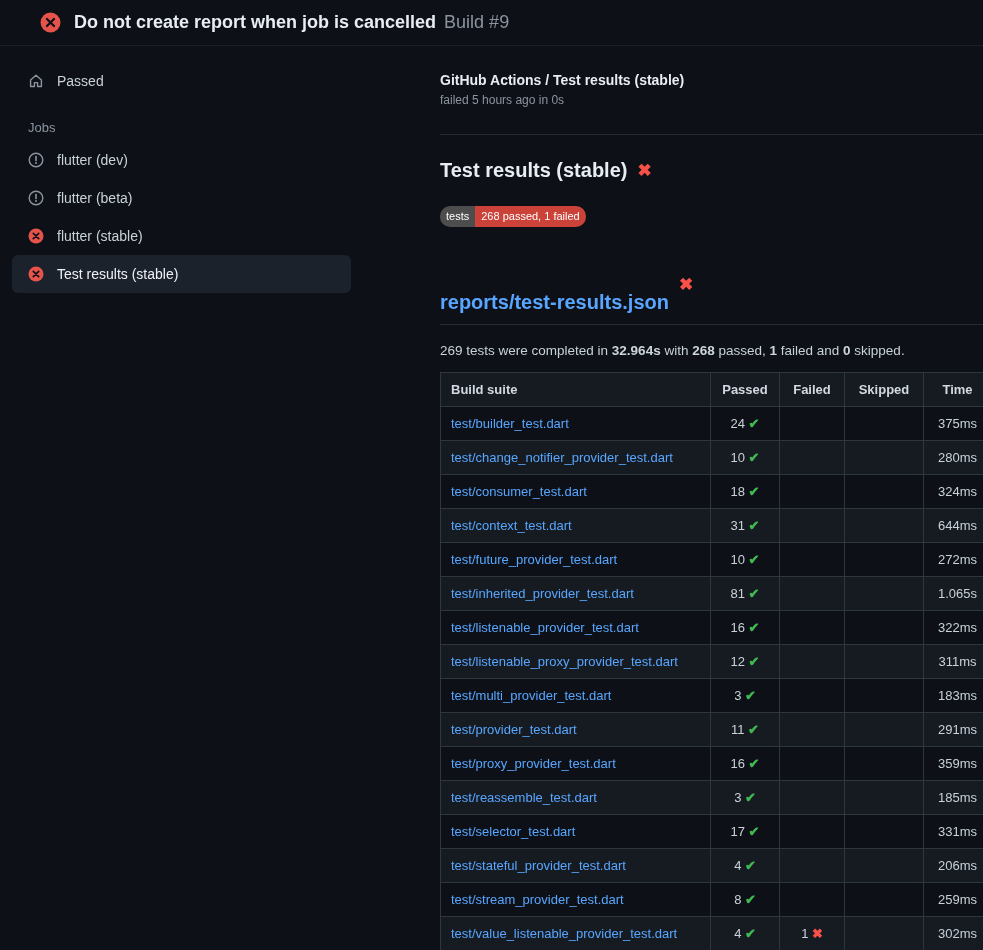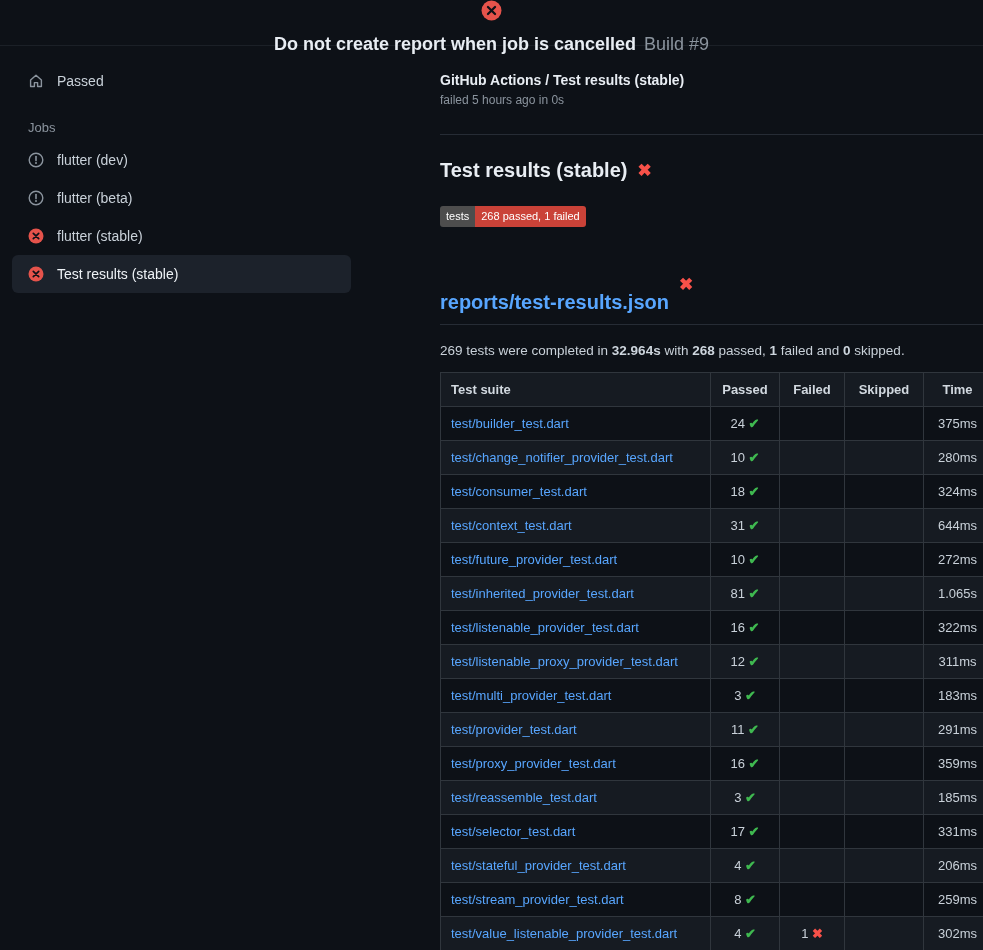--- a/index.html
+++ b/index.html
@@ -9,21 +9,20 @@
     background:var(--bg,#0d1117);
     color:#c9d1d9;
     font-family:"Liberation Sans", sans-serif;
     cursor:default;
   }
   
   .topbar {
     display:flex; align-items:center; gap:13px;
     height:46px; padding:0 40px;
     border-bottom:1px solid #1b2027;
-    flex-direction:column;
   }
   .icon-fail-lg { width:21px; height:21px; flex:0 0 21px; }
   .title-wrap { display:flex; align-items:baseline; gap:8px; font-weight:400; }
   .title { font-size:18px; font-weight:700; color:#e8edf3; }
   .build { font-size:18px; color:var(--muted,#8b949e); }
 
   
   .layout { display:flex; height:893px; }
 
   
@@ -43,21 +42,21 @@
   .breadcrumb { font-size:14px; font-weight:700; color:#e8edf3; line-height:20px; }
   .status-line { margin-top:3px; font-size:12px; color:var(--muted,#8b949e); }
   .divider { margin-top:27px; border:0; border-top:1px solid #262c35; }
   .section-title {
     margin-top:24px; display:flex; align-items:center; gap:10px;
     font-size:20px; font-weight:700; color:#e8edf3;
   }
   .x-mark { color:var(--red,#f85149); font-weight:700; font-size:17px; line-height:1; }
   .badge {
     margin-top:24px; display:inline-flex;
-    border-radius:3px; overflow:hidden; font-size:11px; line-height:13px;
+    border-radius:10px; overflow:hidden; font-size:11px; line-height:13px;
   }
   .badge-label { background:var(--badge-label-bg,#4d4d4d); color:#fff; padding:4px 6px; }
   .badge-value { background:var(--badge-value-bg,#ca4238); color:#fff; padding:4px 6px; }
   .report-title {
     margin-top:28px; display:flex; align-items:center; gap:10px;
     font-size:20px; font-weight:700; color:var(--link,#58a6ff);
     padding-bottom:10px; border-bottom:1px solid #262c35;
   }
   .report-link { color:inherit; text-decoration:none; cursor:pointer;margin-top:36px; }
   .summary-line { margin-top:18px; font-size:13.5px; color:#c9d1d9; }
@@ -168,21 +167,21 @@
     <table class="results-table">
       <colgroup>
         <col style="width:270px">
           <col style="width:69px">
           <col style="width:65px">
           <col style="width:79px">
           <col style="width:68px">
       </colgroup>
       <thead>
         <tr>
-          <th class="col-suite">Test suite</th>
+          <th class="col-suite">Build suite</th>
           <th>Passed</th>
           <th>Failed</th>
           <th>Skipped</th>
           <th>Time</th>
         </tr>
       </thead>
       <tbody>
           <tr>
             <td class="c-suite"><a class="suite-link">test/builder_test.dart</a></td>
             <td class="c-num">24 <span class="mark ok">✔</span></td>

